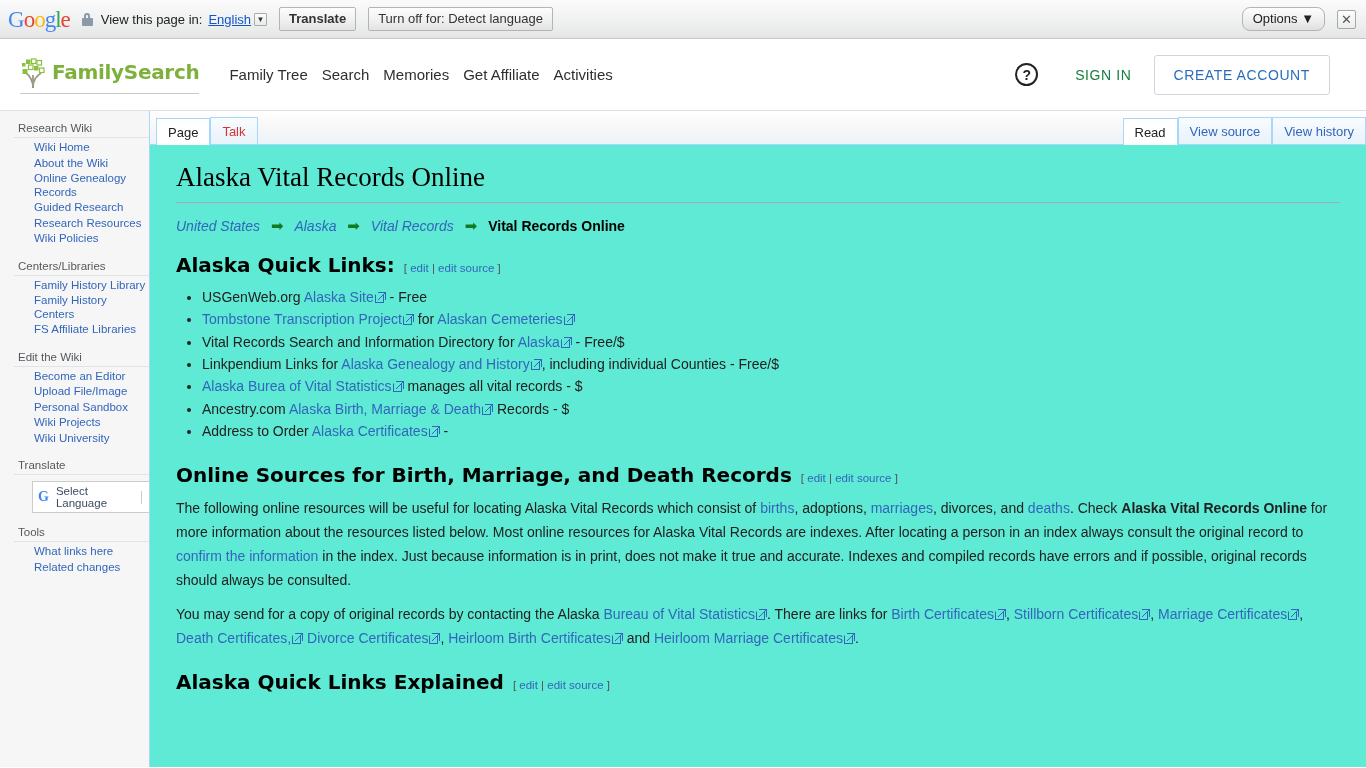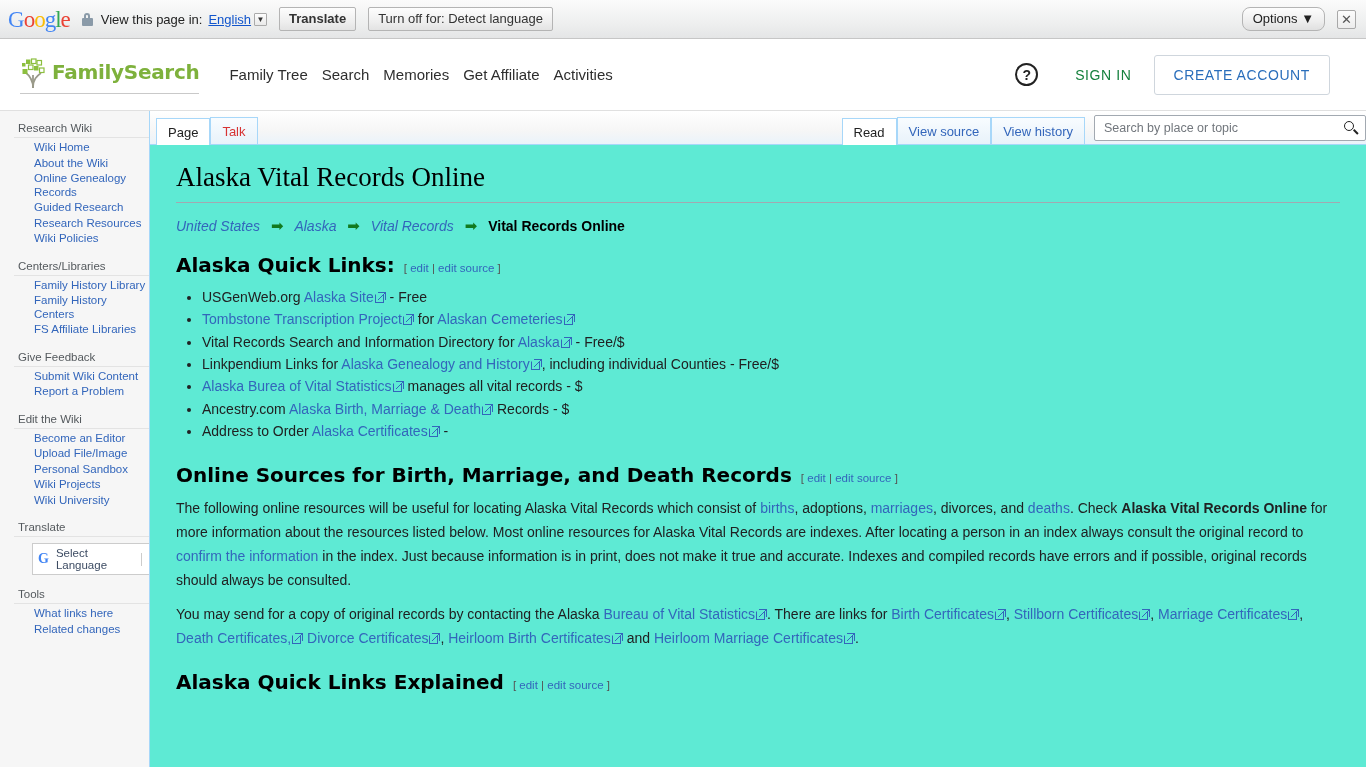--- a/index.html
+++ b/index.html
@@ -265,31 +265,20 @@
           </li>
         <li>
             <a>Family History Centers</a>
           </li>
         <li>
             <a>FS Affiliate Libraries</a>
           </li>
       </ul>
     </div>
 
-    <div class="sb-group">
-      <div class="sb-head">Give Feedback</div>
-      <ul class="sb-list">
-        <li>
-            <a>Submit Wiki Content</a>
-          </li>
-        <li>
-            <a>Report a Problem</a>
-          </li>
-      </ul>
-    </div>
 
     <div class="sb-group">
       <div class="sb-head">Edit the Wiki</div>
       <ul class="sb-list">
         <li>
             <a>Become an Editor</a>
           </li>
         <li>
             <a>Upload File/Image</a>
           </li>
@@ -331,27 +320,20 @@
 
   <main id="content-col">
 
     <div id="tab-bar">
       <div class="tab sel">Page</div>
       <div class="tab unsel new">Talk</div>
       <div id="tab-right">
         <div class="tab sel">Read</div>
         <div class="tab unsel">View source</div>
         <div class="tab unsel">View history</div>
-        <div id="wiki-search">
-          <input type="text" placeholder="Search by place or topic" style="">
-          <span id="search-glass">
-              <span class="ring"></span>
-              <span class="hdl"></span>
-            </span>
-        </div>
       </div>
     </div>
 
     <article id="article">
       <h1 id="article-title">Alaska Vital Records Online</h1>
 
       <div id="breadcrumb">
         <a>United States</a>
         <span class="arr">➡</span>
         <a>Alaska</a>

